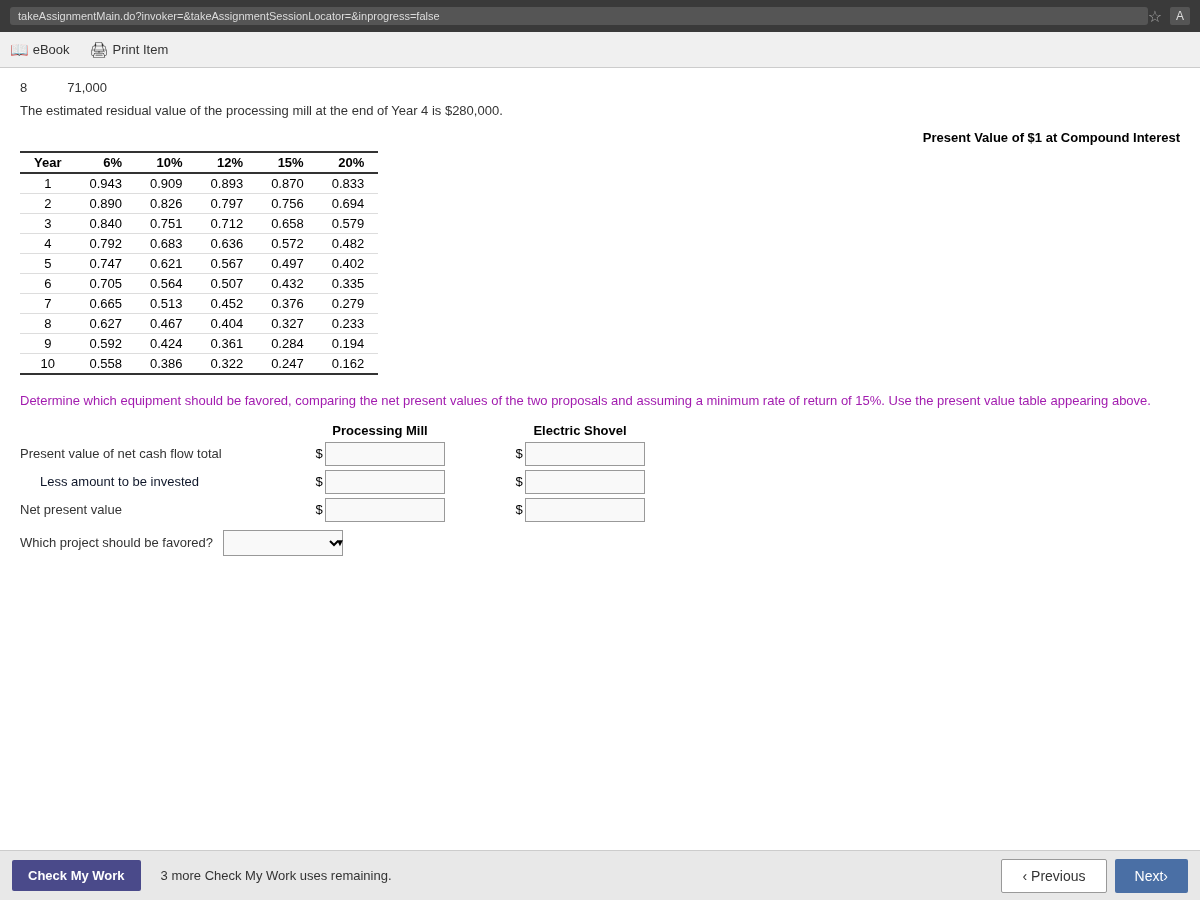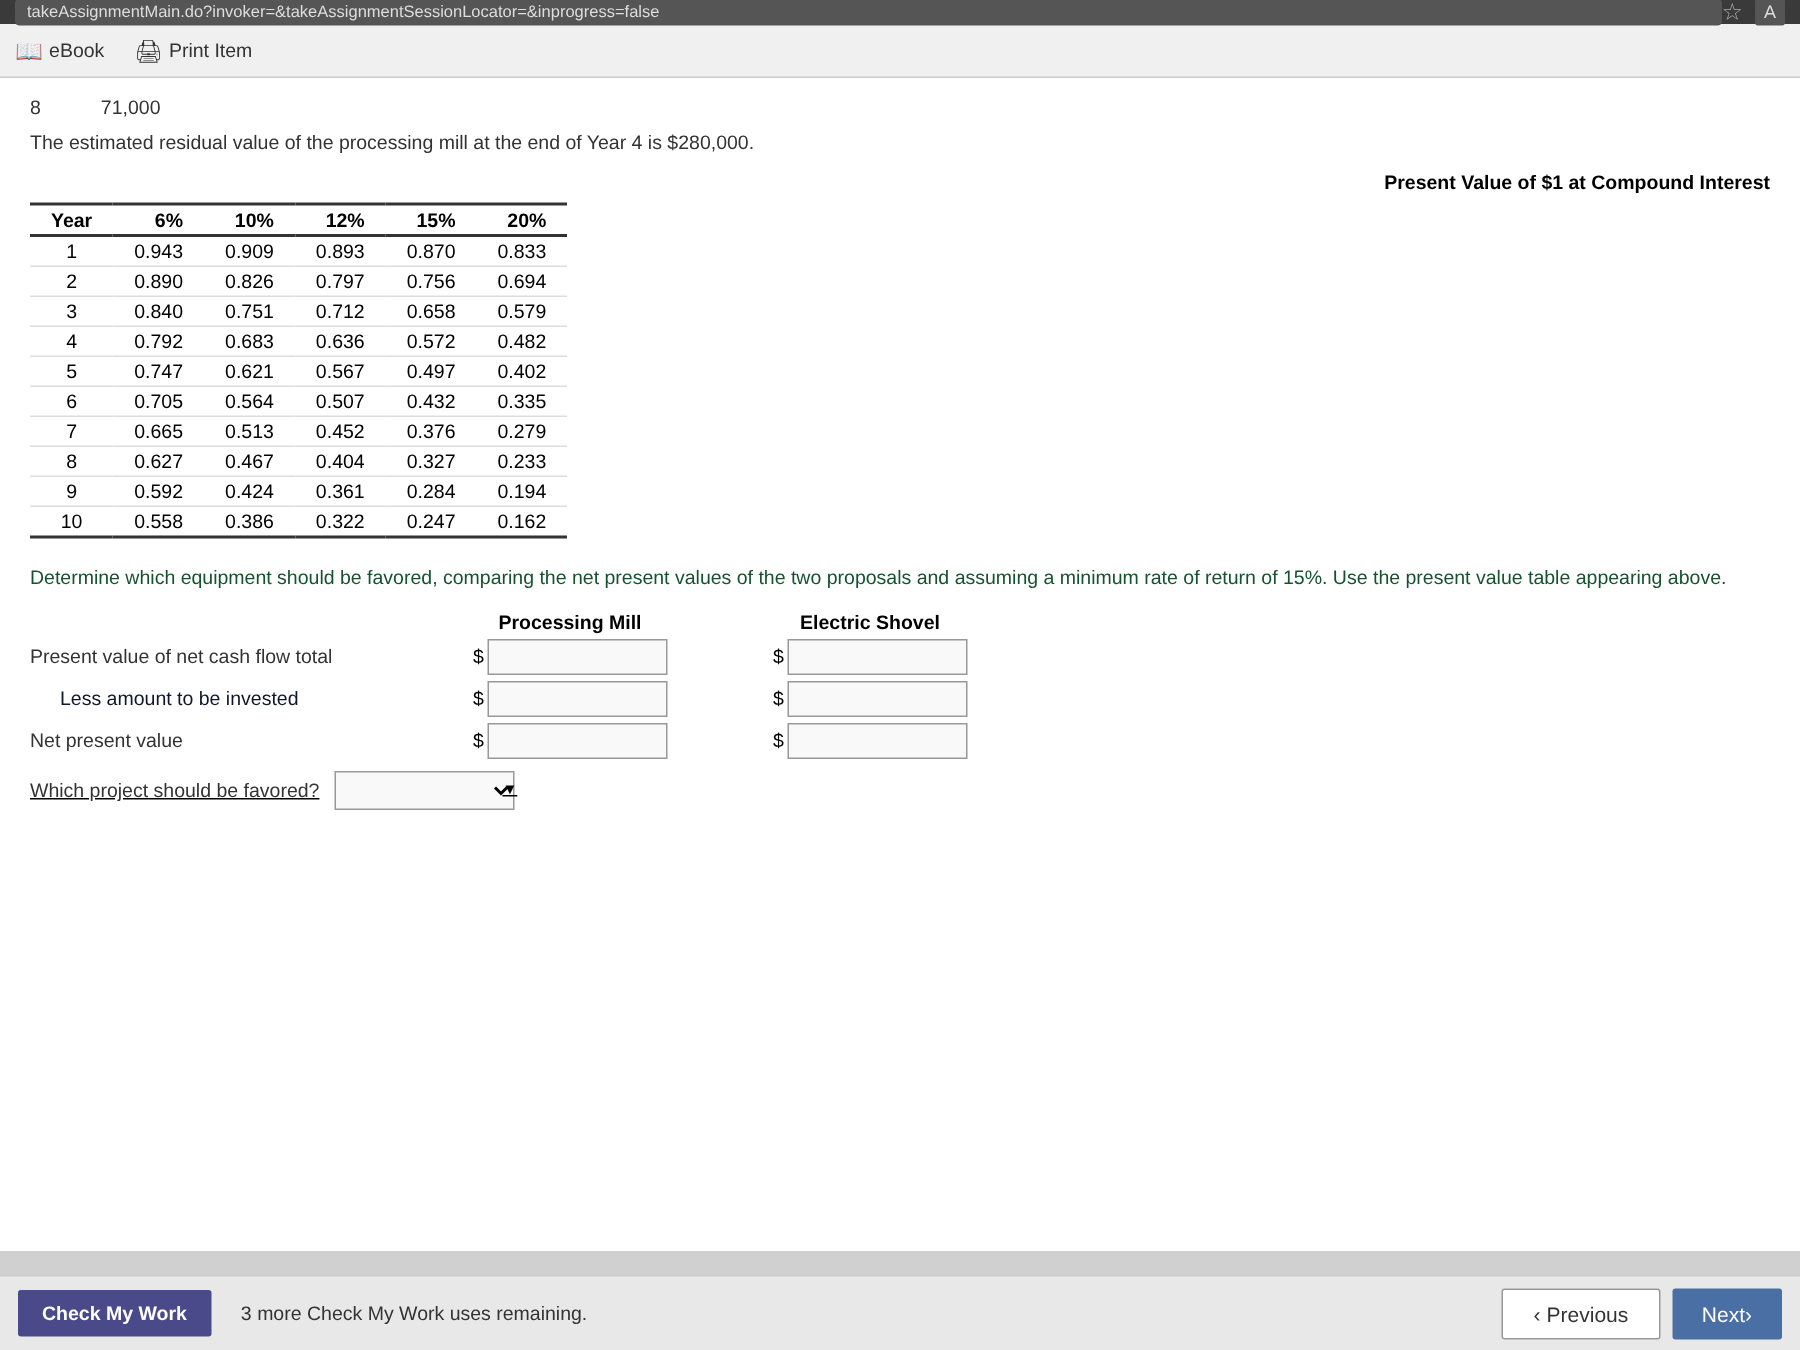--- a/index.html
+++ b/index.html
@@ -1,20 +1,20 @@
 <!DOCTYPE html>
 <html><head>
   <meta charset="utf-8">
   <style>
     * { margin: 0; padding: 0; box-sizing: border-box; }
     body { font-family: Arial, sans-serif; font-size: 13px; background: #d0d0d0; width: 1200px; height: 900px; overflow: hidden; }
 
     .browser-bar {
       background: #3a3a3a;
-      height: 16px;
+      height: 32px;
       display: flex;
       align-items: center;
       padding: 0 10px;
       color: #ccc;
       font-size: 11px;
     }
 
     .toolbar {
       background: #f0f0f0;
       border-bottom: 1px solid #ccc;
@@ -88,21 +88,21 @@
       border-bottom: 2px solid #333;
       font-weight: bold;
     }
 
     .pv-table tr:last-child td {
       border-bottom: 2px solid #333;
     }
 
     .determine-text {
       font-size: 13px;
-      color: #14532d;
+      color: #a21caf;
       margin-bottom: 0;
       line-height: 1.5;
     }
 
     .input-section {
       margin-top: 12px;
     }
 
     .col-headers {
       display: grid;
@@ -114,21 +114,20 @@
       text-align: center;
       font-weight: bold;
       font-size: 13px;
     }
 
     .which-project-row {
       display: flex;
       align-items: center;
       gap: 10px;
       margin-top: 8px;
-      text-decoration: underline;
     }
 
     .which-label {
       font-size: 13px;
       color: #333;
     }
 
     .dropdown-select {
       width: 120px;
       height: 26px;

